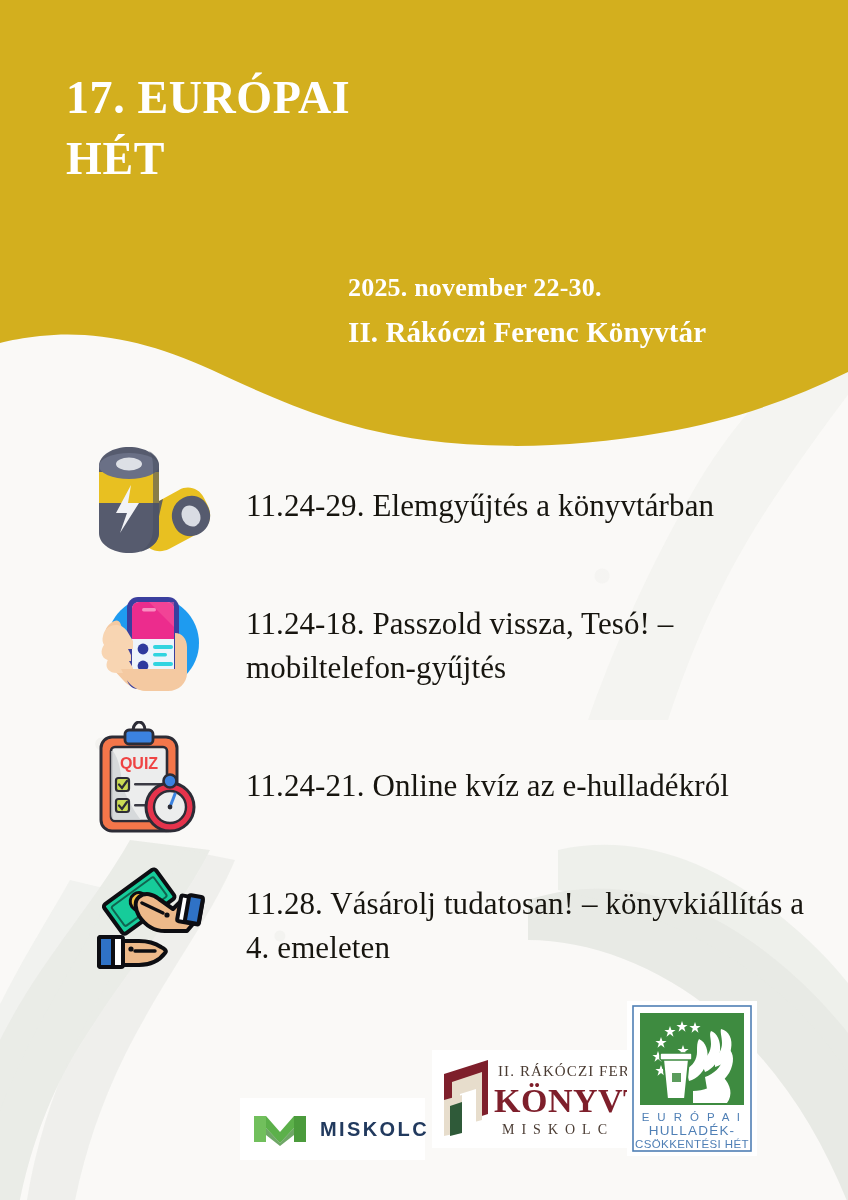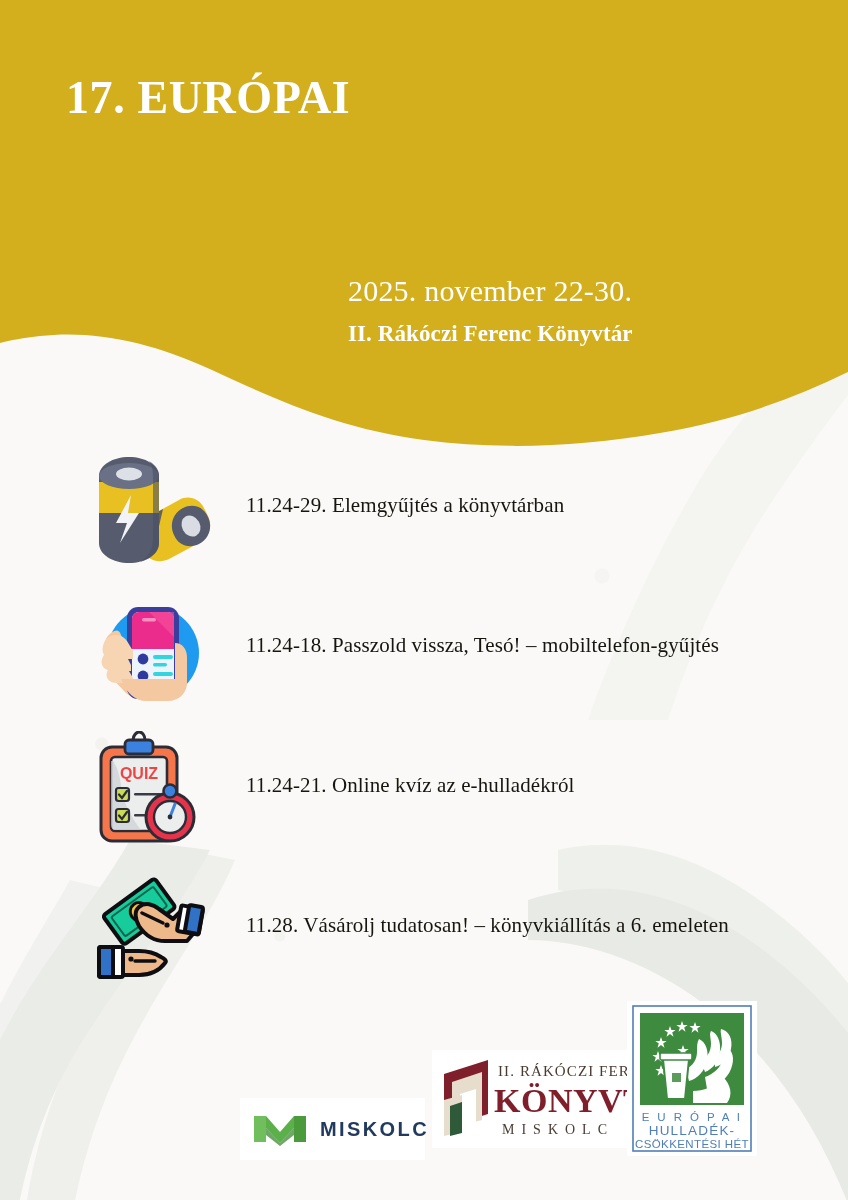--- a/index.html
+++ b/index.html
@@ -59,51 +59,51 @@
     line-height:1.32;
     letter-spacing:.6px;
   }
   .subtitle-block{
     position:absolute;left:348px;top:272px;width:470px;
     color:#ffffff;
     text-align:left;
   }
   .sub-date{
     font-family:"Liberation Serif","DejaVu Serif",serif;
-    font-weight:normal;font-size:30px;line-height:1.25;
+    font-weight:bold;font-size:26px;line-height:1.25;
     letter-spacing:.2px;
   }
   .sub-place{
     font-family:"Liberation Serif","DejaVu Serif",serif;
-    font-weight:bold;font-size:23px;line-height:1.3;
+    font-weight:bold;font-size:29px;line-height:1.3;
     margin-top:9px;letter-spacing:.1px;
   }
 
   
   .program{
     position:absolute;z-index:7;left:0;top:436px;width:848px;
   }
   .prog-row{
     position:relative;
     display:flex;align-items:center;
     min-height:140px;
     padding-left:80px;
   }
   .prog-icon{
     width:140px;flex:0 0 140px;
     height:130px;
-    display:flex;align-items:flex-end;justify-content:center;
+    display:flex;align-items:flex-start;justify-content:center;
   }
   .prog-icon svg{display:block;}
   .prog-text{
     flex:1 1 auto;
     padding-left:26px;padding-right:40px;
     color:#17150f;
     font-family:"Liberation Serif","DejaVu Serif",serif;
-    font-size:21px;
+    font-size:31px;
     line-height:1.42;
     letter-spacing:.1px;
   }
 
   
   .logos{
     position:absolute;z-index:8;left:0;bottom:22px;width:848px;height:180px;
   }
   .logo-miskolc{
     position:absolute;left:240px;bottom:18px;
@@ -166,20 +166,21 @@
                C580 447 500 450 424 440
                C340 429 272 398 212 370
                C150 341 92 330 40 336
                C24 338 10 340 0 343 Z" fill="#d3af1e"></path>
     </svg>
   </div>
 
   <div class="header-text">
     <div class="title">
       <div>17. EURÓPAI</div>
+      <div>HÉT</div>
     </div>
     <div class="subtitle-block">
       <div class="sub-date">2025. november 22-30.</div>
       <div class="sub-place">II. Rákóczi Ferenc Könyvtár</div>
     </div>
   </div>
 
   <div class="program">
 
     <div class="prog-row">
@@ -280,21 +281,21 @@
           <rect x="92" y="36" width="22" height="26" rx="2" transform="rotate(10 103 49)" fill="#ffffff" stroke="#0d0d12" stroke-width="4"></rect>
           <rect x="100" y="35" width="14" height="27" rx="2" transform="rotate(10 107 48)" fill="#2f72c6" stroke="#0d0d12" stroke-width="4"></rect>
 
           <path d="M78 92 C72 100 62 104 52 104 L34 104 L34 80 L52 80 C60 80 68 82 74 86 C78 88 80 90 78 92 Z" fill="#edb98a" stroke="#0d0d12" stroke-width="4" stroke-linejoin="round"></path>
           <circle cx="44" cy="88" r="2.6" fill="#0d0d12"></circle>
           <path d="M48 90 L68 90" stroke="#0d0d12" stroke-width="3.4" stroke-linecap="round"></path>
           <rect x="12" y="76" width="24" height="30" rx="2" fill="#ffffff" stroke="#0d0d12" stroke-width="4"></rect>
           <rect x="12" y="76" width="14" height="30" rx="2" fill="#2f72c6" stroke="#0d0d12" stroke-width="4"></rect>
         </svg>
       </div>
-      <div class="prog-text">11.28. Vásárolj tudatosan! – könyvkiállítás a 6. emeleten</div>
+      <div class="prog-text">11.28. Vásárolj tudatosan! – könyvkiállítás a 4. emeleten</div>
     </div>
 
   </div>
 
   <div class="logos">
 
     <div class="logo-miskolc">
       <svg class="mk-mark" viewBox="0 0 56 34">
         <path d="M2 4 L14 4 L28 20 L42 4 L54 4 L54 30 L42 30 L42 16 L28 31 L14 16 L14 30 L2 30 Z" fill="#5cb04a"></path>
         <path d="M2 4 L14 4 L14 30 L2 30 Z" fill="#71bf5c"></path>

